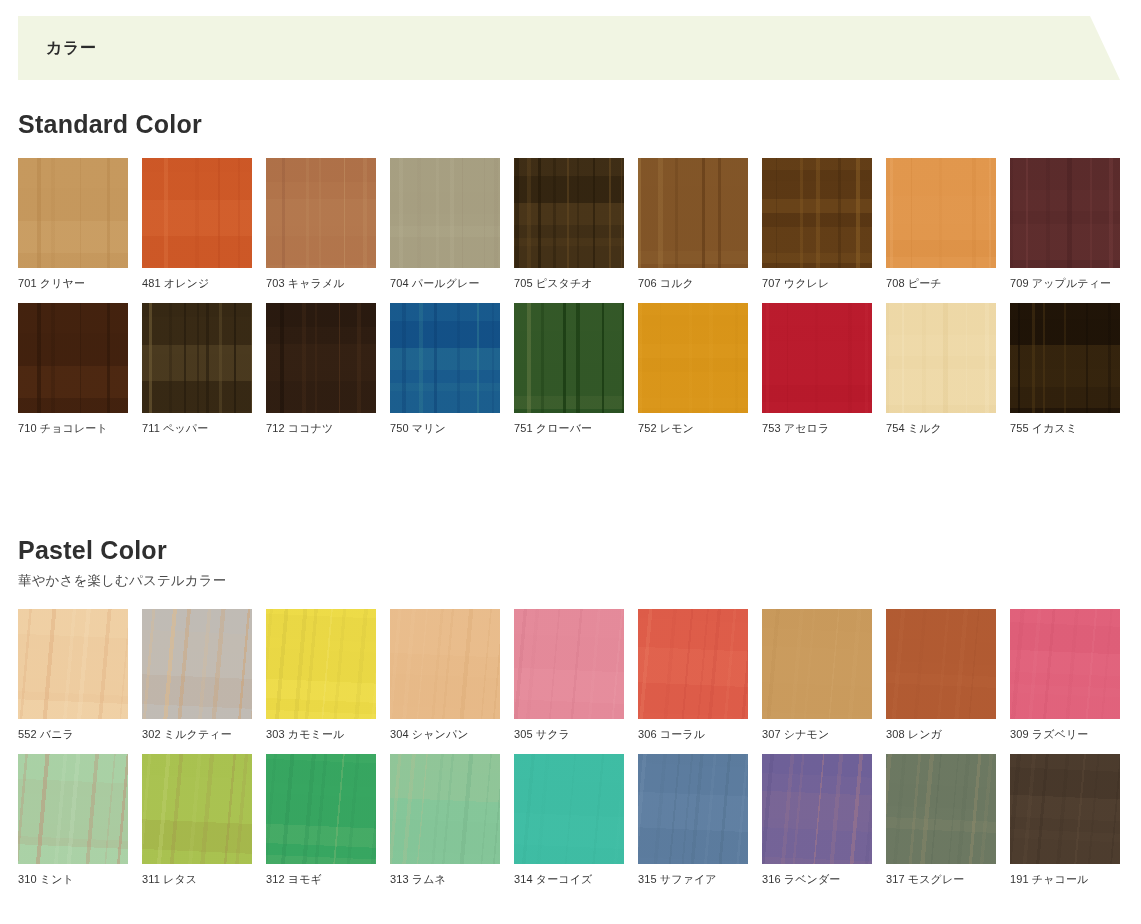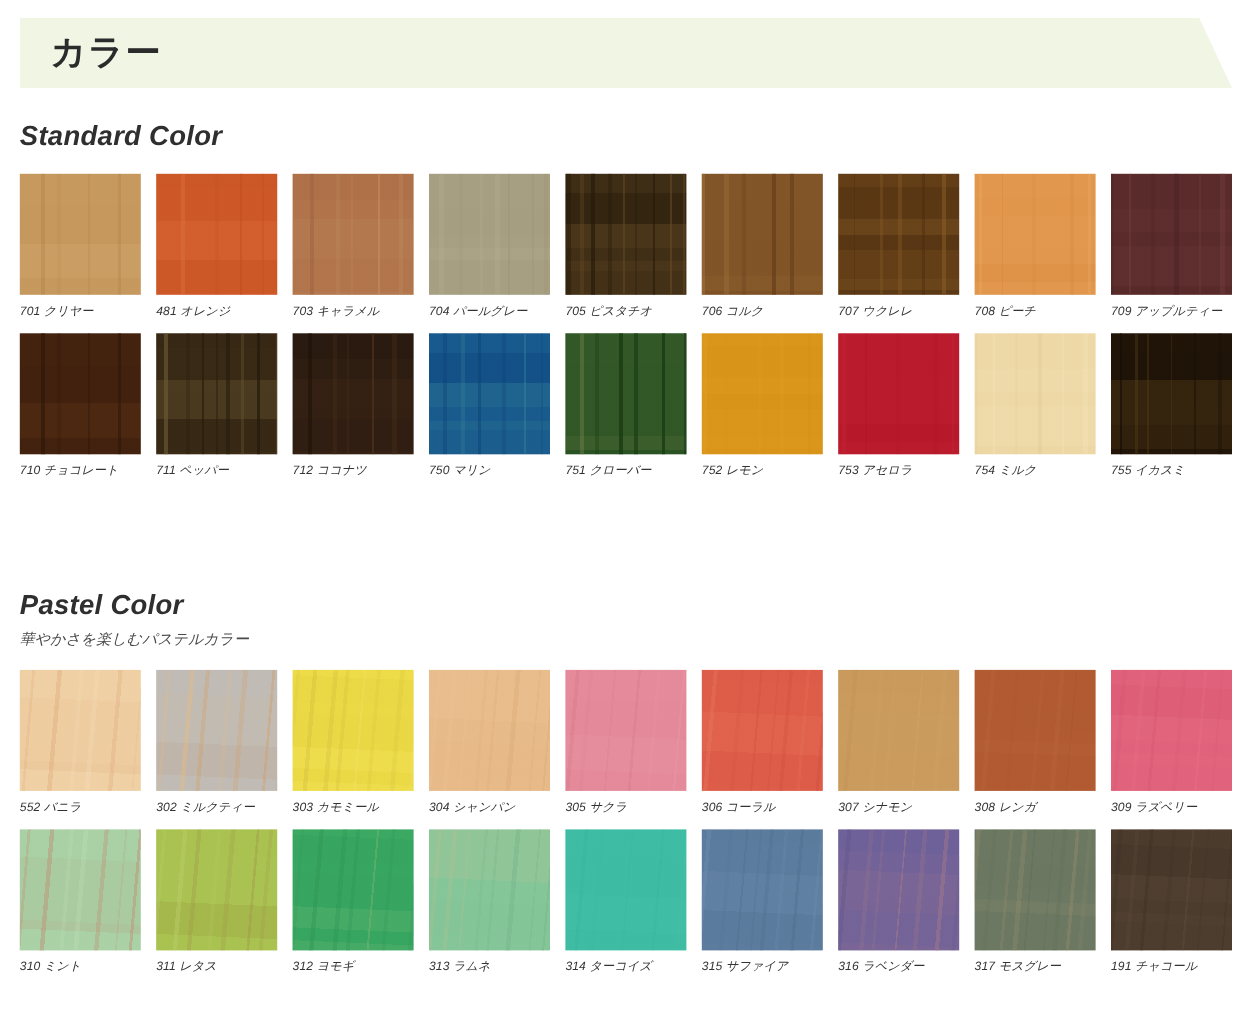--- a/index.html
+++ b/index.html
@@ -24,28 +24,28 @@
     position: absolute;
     inset: 0;
     background: #f1f5e3;
     clip-path: polygon(0 0, 1072px 0, 1102px 100%, 0 100%);
   }
   .banner-title {
     position: absolute;
     left: 28px;
     top: 50%;
     transform: translateY(-50%);
-    font-size: 32px;
+    font-size: 16px;
     font-weight: 700;
     color: #2b2b2b;
     letter-spacing: 0.04em;
   }
 
   
-  .section { position: absolute; left: 18px; width: 1123px; font-style: italic; }
+  .section { position: absolute; left: 18px; width: 1123px; }
   .section-title {
     font-size: 25px;
     font-weight: 700;
     color: #2f2f2f;
     letter-spacing: 0.01em;
     line-height: 1.15;
   }
   .section-sub {
     font-size: 13.5px;
     color: #4a4a4a;

